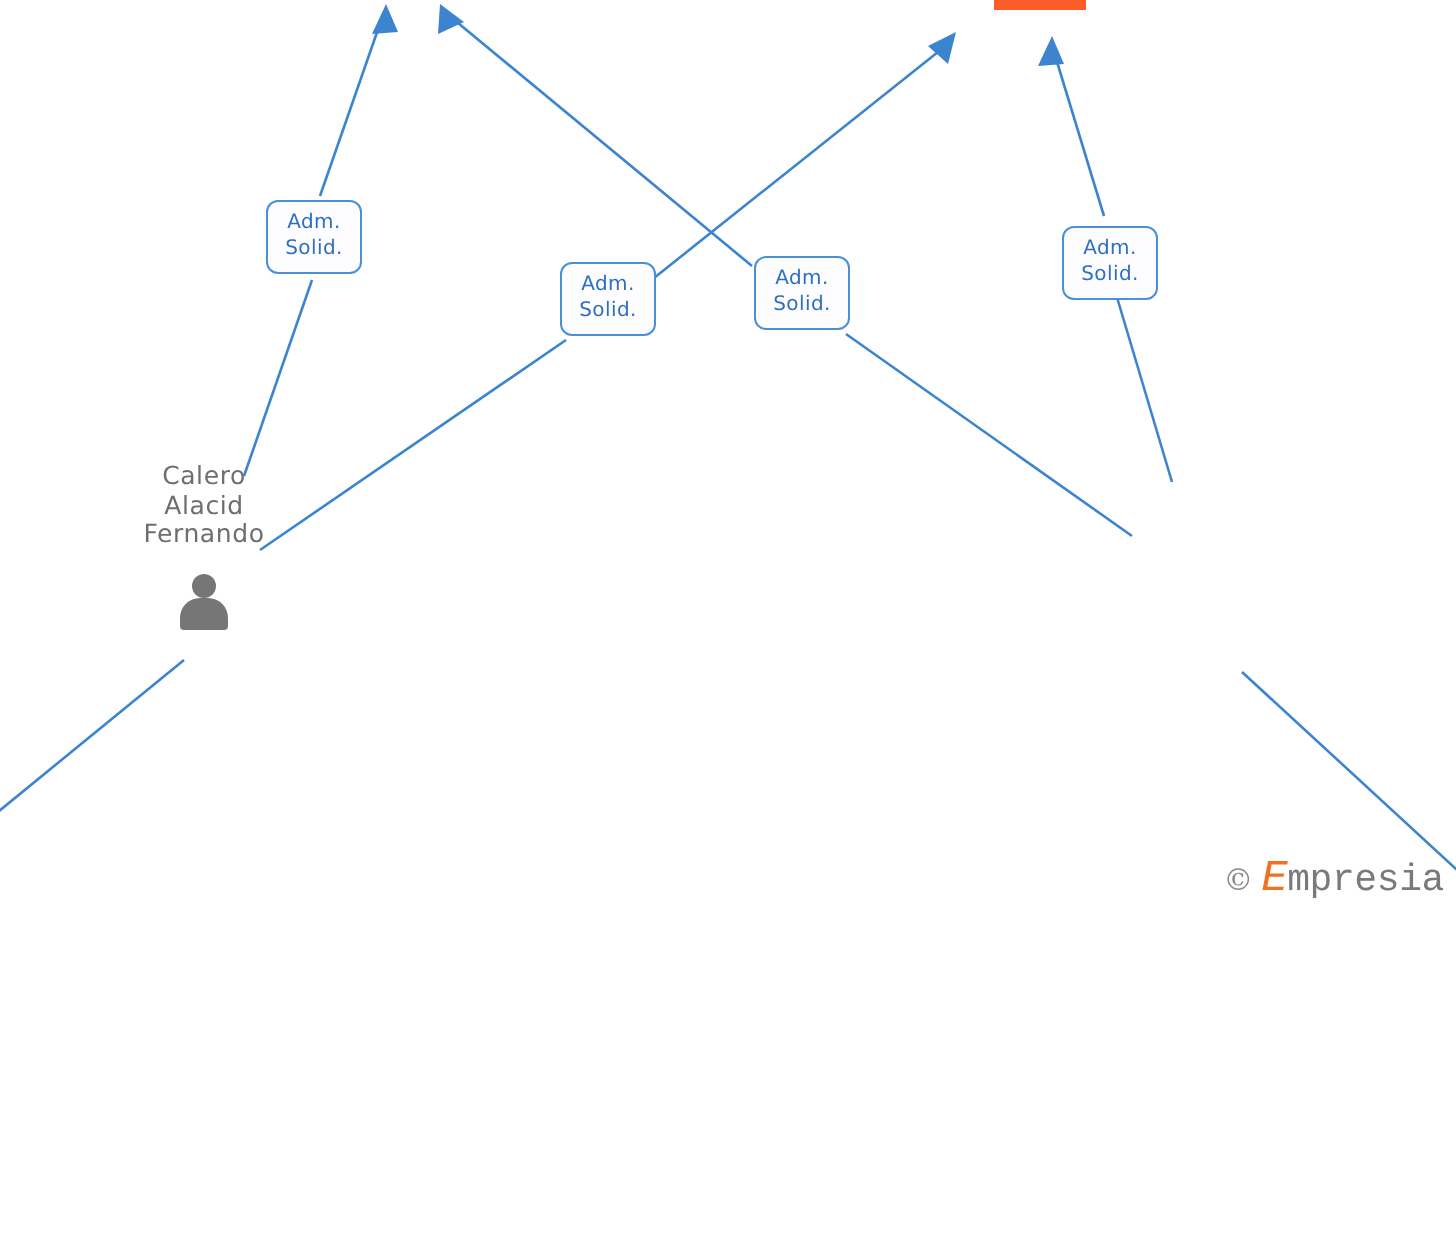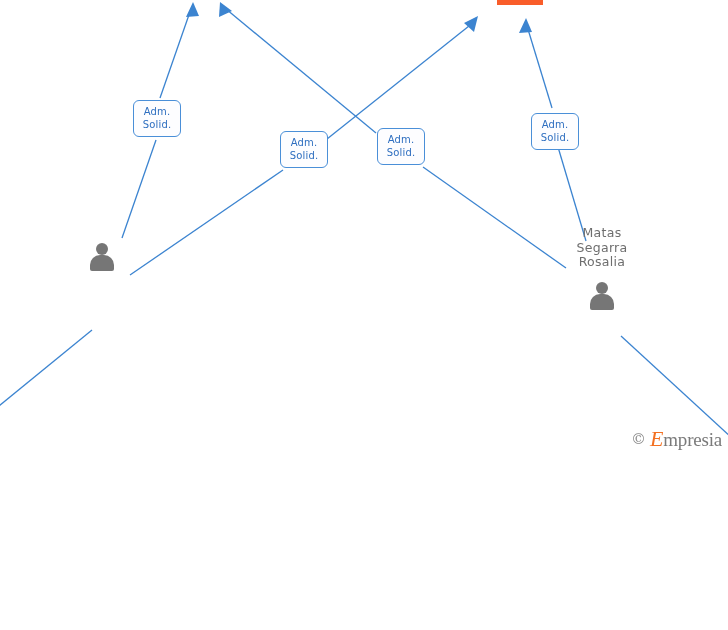--- a/index.html
+++ b/index.html
@@ -115,21 +115,21 @@
     align-items: center;
     gap: 4px;
     user-select: none;
   }
   .wm-c {
     color: #8a8a8a;
     font-size: 15px;
     font-family: "DejaVu Serif", serif;
   }
   .wm-brand {
-    font-family: Liberation Serif, serif;
+    font-family: Liberation Mono, monospace;
     font-size: 19px;
     color: #7a7a7a;
     letter-spacing: -0.2px;
   }
   .wm-brand .wm-e {
     color: #f37021;
     font-style: italic;
     font-size: 22px;
   }
 </style>
@@ -182,34 +182,28 @@
     <span>Adm.</span>
     <span>Solid.</span>
   </div>
 
   <div class="rel-label" style="left:531px; top:113px;">
     <span>Adm.</span>
     <span>Solid.</span>
   </div>
 
   <div class="person-node" style="left:32px; top:231px;">
+    <div class="person-name">Calero
+Alacid
+Fernando</div>
     <div class="person-avatar">
       <div class="avatar-head"></div>
       <div class="avatar-body"></div>
     </div>
   </div>
 
-  <div class="person-node" style="left:532px; top:226px;">
-    <div class="person-name">Matas
-Segarra
-Rosalia</div>
-    <div class="person-avatar">
-      <div class="avatar-head"></div>
-      <div class="avatar-body"></div>
-    </div>
-  </div>
 
   <div class="watermark">
     <span class="wm-c">©</span>
     <span class="wm-brand"><span class="wm-e">E</span><span>mpresia</span></span>
   </div>
 
 </div>
 
 </body></html>

